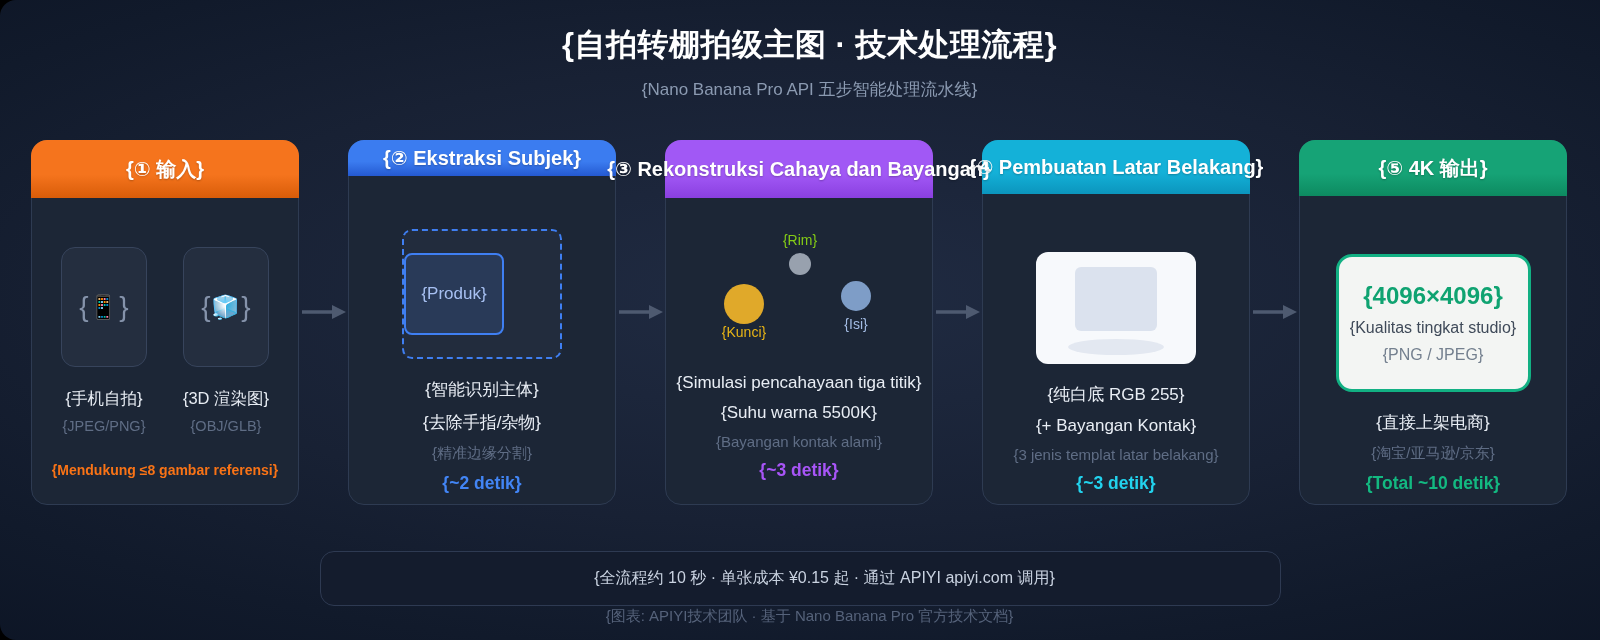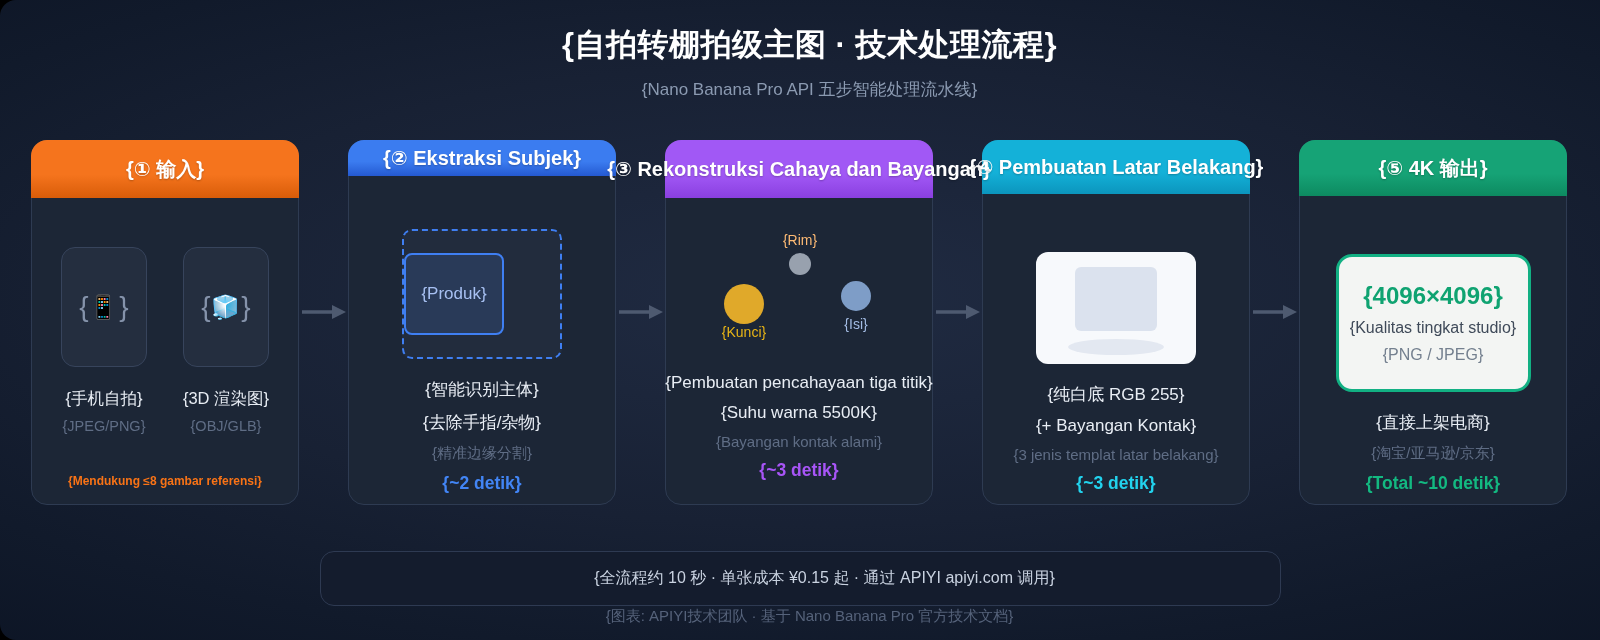--- a/index.html
+++ b/index.html
@@ -21,35 +21,35 @@
   .card-body{flex:1;display:flex;flex-direction:column;align-items:center;}
   
   .inputs-row{display:flex;justify-content:center;gap:22px;margin-top:33px;}
   .input-col{display:flex;flex-direction:column;align-items:center;width:100px;}
   .input-box{width:84px;height:118px;background:#242e3f;border:1px solid #37445c;border-radius:14px;
     display:flex;align-items:center;justify-content:center;}
   .brace{color:#8593ab;font-size:28px;line-height:1;}
   .input-icon{font-size:23px;line-height:1;margin:0 1px;}
   .input-label{margin-top:21px;font-size:16.5px;color:#e7ecf3;white-space:nowrap;}
   .input-sub{margin-top:8px;font-size:14.5px;color:#5f6d85;white-space:nowrap;}
-  .card-note{margin-top:auto;margin-bottom:16px;align-self:center;white-space:nowrap;
-    font-weight:800;font-size:12px;color:#f97316;}
+  .card-note{margin-top:auto;margin-bottom:26px;align-self:center;white-space:nowrap;
+    font-weight:800;font-size:14px;color:#f97316;}
   
   .extract-outer{width:160px;height:130px;margin-top:37px;border:2px dashed #3f7ff2;border-radius:10px;
     background:#222c3d;display:flex;align-items:center;justify-content:flex-start;box-sizing:border-box;}
   .extract-inner{width:100px;height:82px;background:#293a58;border:2px solid #3f7ff2;border-radius:8px;
     display:flex;align-items:center;justify-content:center;color:#a7c0f2;font-size:17px;box-sizing:border-box;}
   
   .lights{position:relative;width:268px;height:155px;}
   .light{position:absolute;border-radius:50%;}
   .light-rim{width:22px;height:22px;left:124px;top:39px;background:#98a1ae;}
   .light-key{width:40px;height:40px;left:59px;top:70px;background:#e0a92a;}
   .light-fill{width:30px;height:30px;left:176px;top:67px;background:#7e9dc7;}
   .light-label{position:absolute;font-size:14px;transform:translateX(-50%);white-space:nowrap;}
-  .lbl-rim{left:135px;top:18px;color:#fdba74;}
+  .lbl-rim{left:135px;top:18px;color:#84cc16;}
   .lbl-key{left:79px;top:110px;color:#e7b416;}
   .lbl-fill{left:191px;top:102px;color:#a3bce4;}
   
   .canvas-white{width:160px;height:112px;margin-top:42px;background:#f7f9fc;border-radius:12px;position:relative;}
   .product-rect{position:absolute;left:39px;top:15px;width:82px;height:64px;background:#dbe2ee;border-radius:6px;}
   .contact-shadow{position:absolute;left:32px;bottom:9px;width:96px;height:16px;background:#e3e8f1;border-radius:50%;}
   
   .output-box{width:195px;height:138px;margin-top:42px;background:#f3f5f3;border:3px solid #12b083;border-radius:16px;
     display:flex;flex-direction:column;align-items:center;justify-content:center;gap:9px;box-sizing:border-box;}
   .res{font-size:24px;font-weight:800;color:#0fa371;}
@@ -150,21 +150,21 @@
       <div class="card-body">
         <div class="lights">
           <div class="light-label lbl-rim">{Rim}</div>
           <div class="light light-rim"></div>
           <div class="light light-key"></div>
           <div class="light-label lbl-key">{Kunci}</div>
           <div class="light light-fill"></div>
           <div class="light-label lbl-fill">{Isi}</div>
         </div>
         <div class="lines" style="margin-top:4px;">
-          <div class="ln ln-primary">{Pembuatan pencahayaan tiga titik}</div>
+          <div class="ln ln-primary">{Simulasi pencahayaan tiga titik}</div>
           <div class="ln ln-primary">{Suhu warna 5500K}</div>
           <div class="ln ln-muted">{Bayangan kontak alami}</div>
           <div class="ln ln-time">{~3 detik}</div>
         </div>
       </div>
     </div>
 
     <div class="arrow">
       <svg width="46" height="16" viewBox="0 0 46 16">
           <line x1="1" y1="8" x2="33" y2="8" stroke="#4e5a70" stroke-width="3.5"></line>

